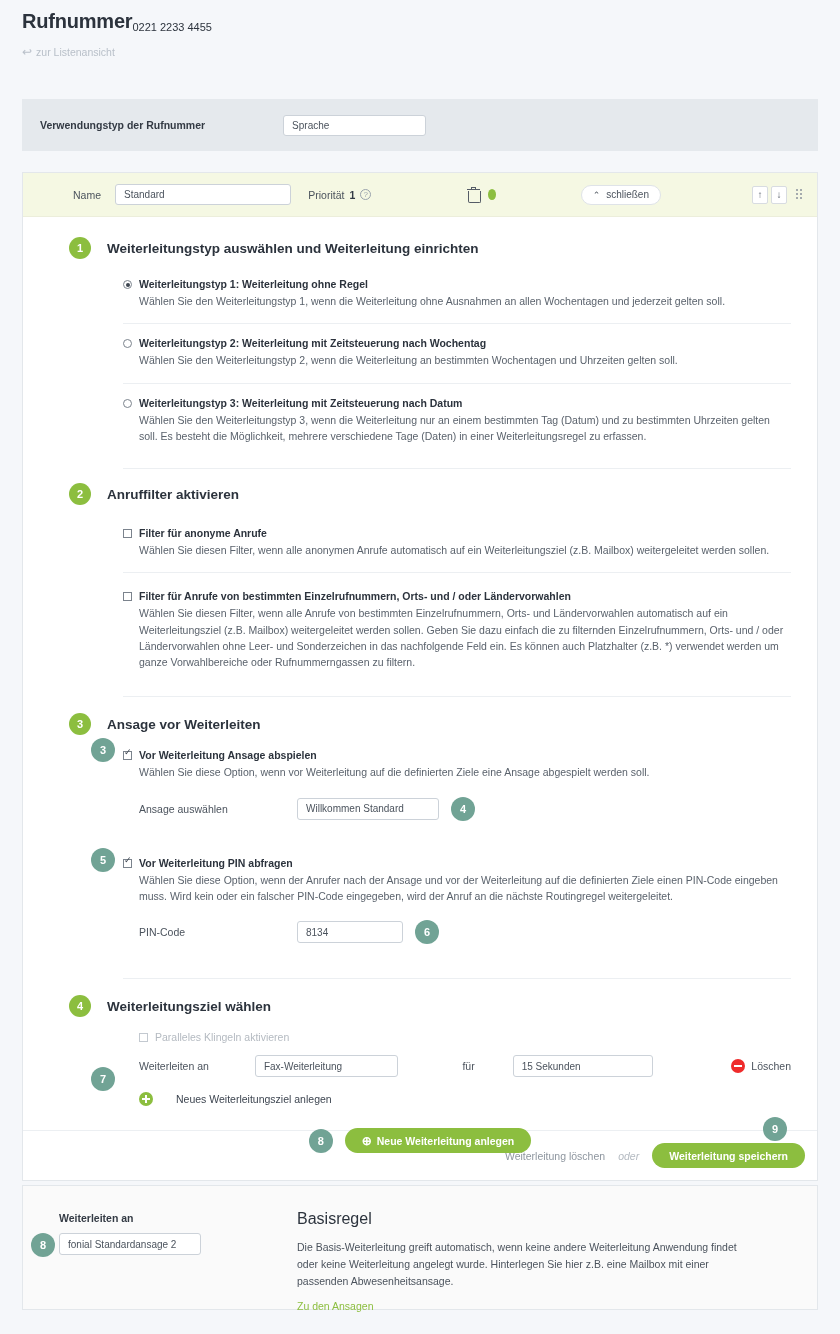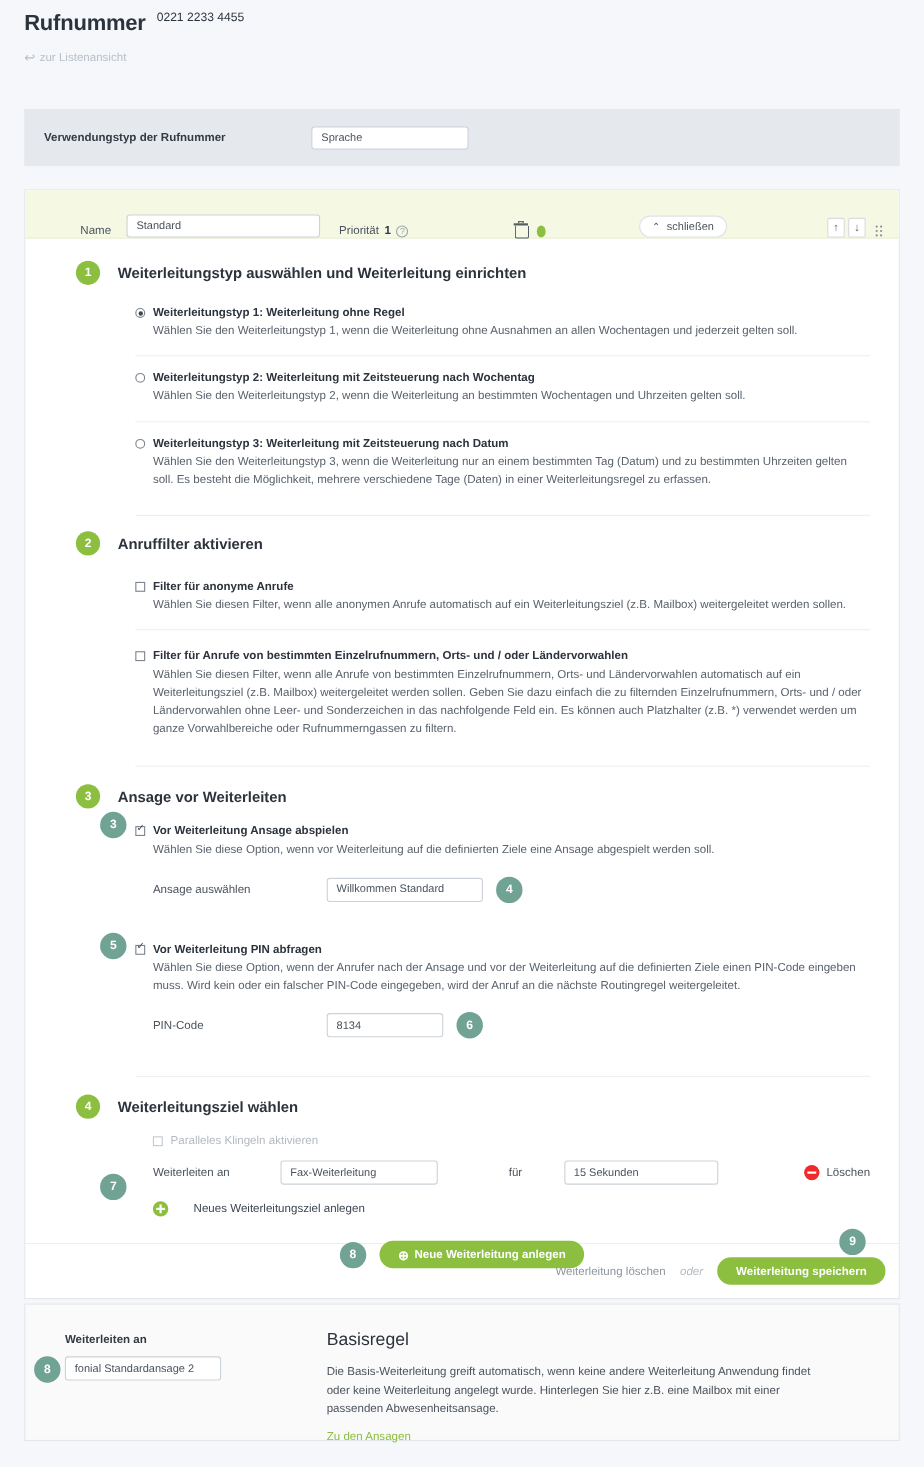--- a/index.html
+++ b/index.html
@@ -9,21 +9,21 @@
     background: #f5f7fa;
     font-family: "Liberation Sans", sans-serif;
     font-size: 11px;
     color: #3d4550;
     overflow: hidden;
   }
   .page { position: relative; width: 840px; height: 1334px; }
 
   
   .pagehead { padding: 10px 0 0 22px; }
-  .title-row { display: flex; align-items: flex-start; gap: 10px; }
+  .title-row { display: flex; align-items: flex-end; }
   .title { font-size: 20px; font-weight: bold; color: #2c333d; letter-spacing: -.2px; }
   .title-num { font-size: 11px; color: #2c333d; }
   .backlink { margin-top: 13px; display: flex; align-items: center; gap: 4px;
               color: #b9c0c9; font-size: 10.5px; cursor: pointer; }
   .backlink .arr { font-size: 12px; line-height: 1; }
 
   
   .usagebar {
     position: absolute; left: 22px; top: 99px; width: 796px; height: 52px;
     background: #e5e9ed; display: flex; align-items: center;
@@ -37,21 +37,21 @@
     font-size: 10px; color: #4b535d;
   }
   .inp.tall { height: 22px; }
 
   
   .card {
     position: absolute; left: 22px; top: 172px; width: 796px;
     background: #fff; border: 1px solid #e3e7eb;
   }
   .card-head {
-    background: #f5f8e3; height: 44px; display: flex; align-items: flex-end;
+    background: #f5f8e3; height: 44px; display: flex; align-items: center;
     padding: 0 14px; border-bottom: 1px solid #eceedb;
   }
   .card-head .lbl { font-size: 10.5px; color: #4b535d; margin-left: 36px; }
   .name-inp { width: 237px; margin-left: 14px; }
   .prio { margin-left: 17px; font-size: 10.5px; color: #4b535d; display:flex; align-items:center; gap:5px; }
   .prio b { font-weight: bold; color:#333a44; }
   .iq { width: 11px; height: 11px; border-radius: 50%; border: 1px solid #9aa3ad;
         font-size: 8px; line-height: 9px; text-align: center; color: #9aa3ad; }
   .trash { margin-left: 96px; width: 13px; height: 14px; position: relative; cursor: pointer; }
   .trash:before { content:""; position:absolute; left:1px; top:3px; width:11px; height:11px;

